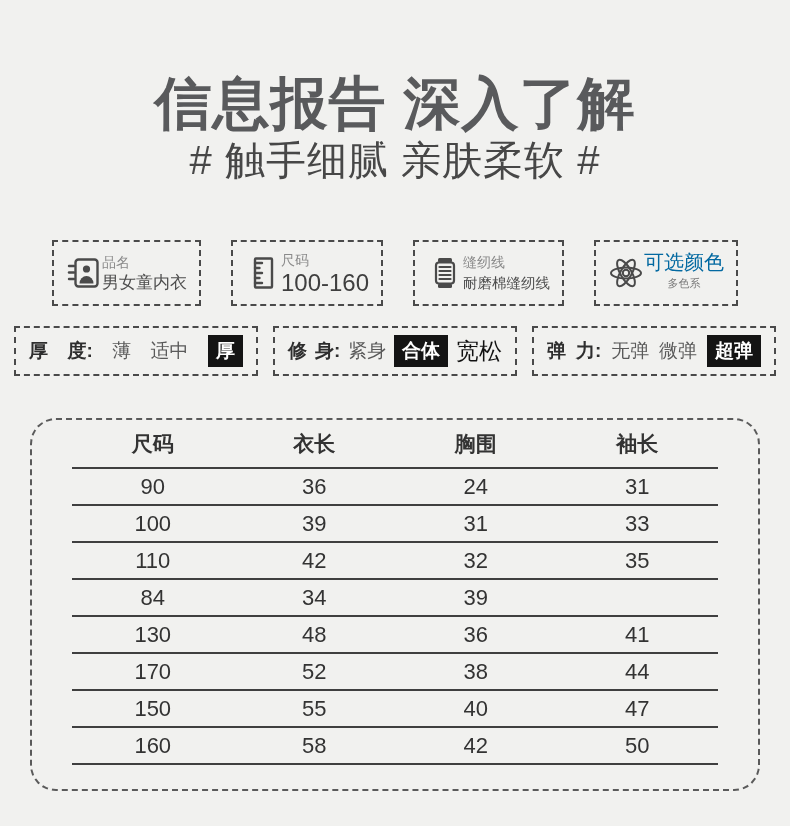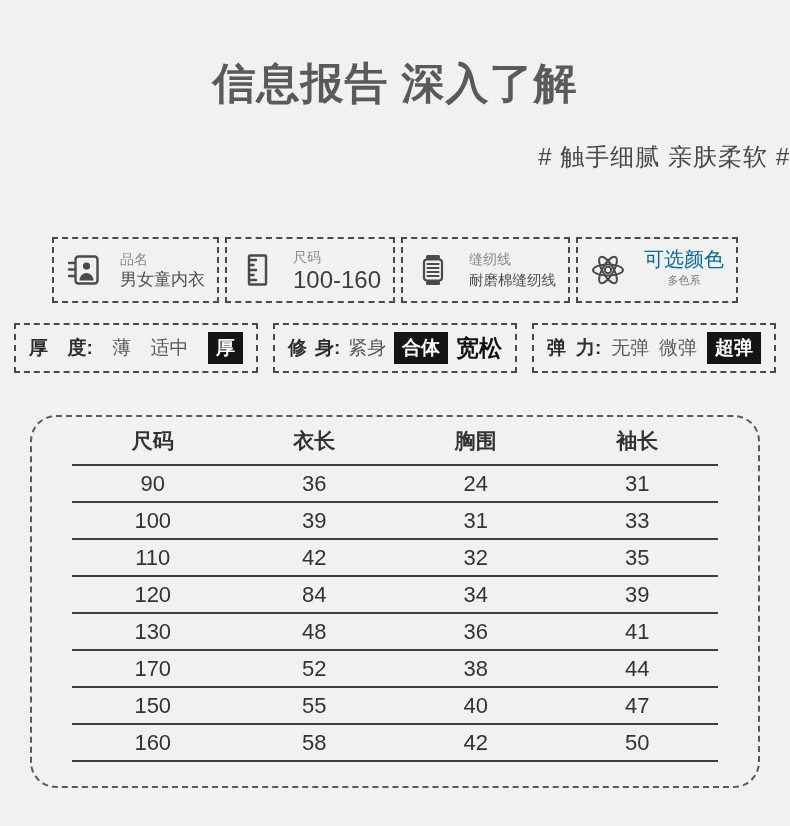--- a/index.html
+++ b/index.html
@@ -7,50 +7,49 @@
   body {
     width: 790px;
     height: 826px;
     background: #f1f1ef;
     font-family: "Liberation Sans", sans-serif;
     overflow: hidden;
     color: #3a3a3a;
   }
   
   .page-title {
-    margin-top: 48px;
+    margin-top: 68px;
     text-align: center;
-    font-size: 43px;
+    font-size: 57px;
     line-height: 70px;
     font-weight: 600;
     letter-spacing: 1px;
     color: #595a5c;
   }
   .page-subtitle {
-    margin-top: 17px;
-    text-align: right;
-    font-size: 24px;
+    text-align: center;
+    font-size: 40px;
     line-height: 44px;
     font-weight: 500;
     letter-spacing: 1px;
     color: #474747;
   }
   
   .info-row {
     margin: 58px 52px 0 52px;
     display: flex;
     justify-content: space-between;
   }
   .info-box {
     height: 66px;
     border: 2px dashed #4a4a4a;
     display: flex;
     align-items: center;
     padding: 0 12px;
-    gap: 18px;
+    gap: 0;
     background: transparent;
   }
   .info-box .icon { width: 36px; height: 36px; flex: 0 0 auto; display: block; }
   .info-text { display: flex; flex-direction: column; justify-content: center; white-space: nowrap; }
   .info-label { font-size: 14px; line-height: 19px; color: #8a8a8a; }
   .info-value { font-size: 17px; line-height: 22px; color: #4d4d4d; text-align: center; }
   .info-box.size-box .info-value { font-size: 24px; line-height: 26px; color: #3f3f3f; }
   .info-box.thread-box .info-value { font-size: 14.5px; font-family: Liberation Serif, serif; }
   .info-box.color-box .info-label { color: #0369a1; font-size: 20px; }
   .info-box.color-box .info-value { color: #7a7a7a; font-size: 11px; }
@@ -74,21 +73,21 @@
   .attr-opt { font-size: 19px; color: #5a5a5a; }
   .attr-opt.selected {
     background: #141414;
     color: #ffffff;
     padding: 3px 8px;
     font-weight: 600;
   }
   .attr-opt.emphasis {
     color: #111111;
     font-size: 23px;
-    font-weight: 700;
+    font-weight: 400;
   }
   
   .table-panel {
     width: 730px;
     margin: 42px auto 0 auto;
     border: 2px dashed #5a5a5a;
     border-radius: 26px;
     padding: 0 40px 24px 40px;
   }
   .t-row {
@@ -224,21 +223,20 @@
     <span class="t-cell">31</span>
     <span class="t-cell">33</span>
   </div>
   <div class="t-row">
     <span class="t-cell">110</span>
     <span class="t-cell">42</span>
     <span class="t-cell">32</span>
     <span class="t-cell">35</span>
   </div>
   <div class="t-row">
-    <span class="t-cell">120</span>
     <span class="t-cell">84</span>
     <span class="t-cell">34</span>
     <span class="t-cell">39</span>
   </div>
   <div class="t-row">
     <span class="t-cell">130</span>
     <span class="t-cell">48</span>
     <span class="t-cell">36</span>
     <span class="t-cell">41</span>
   </div>

